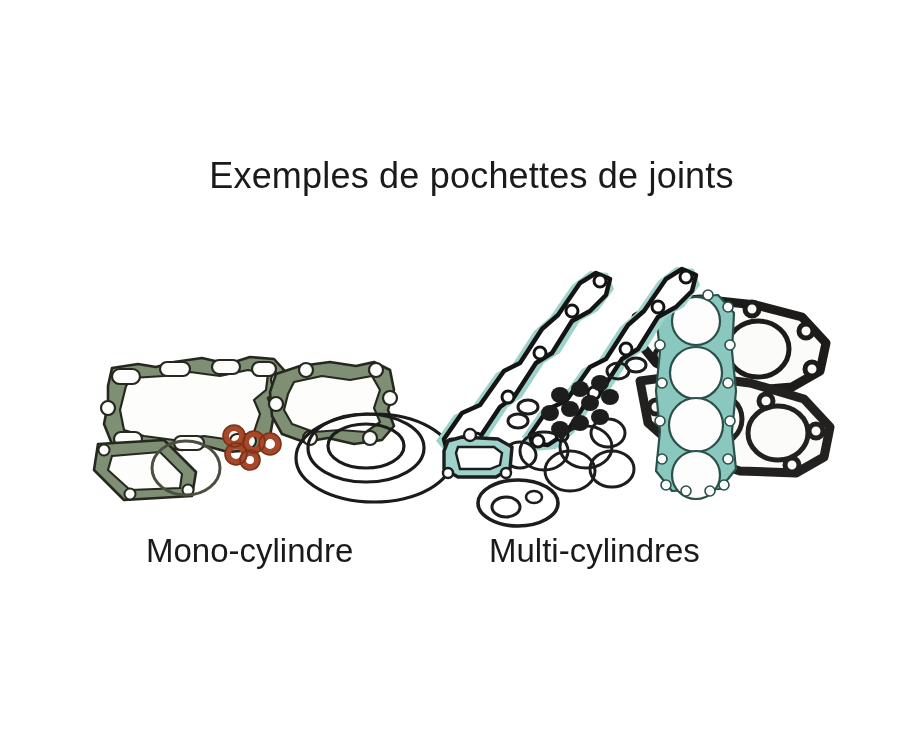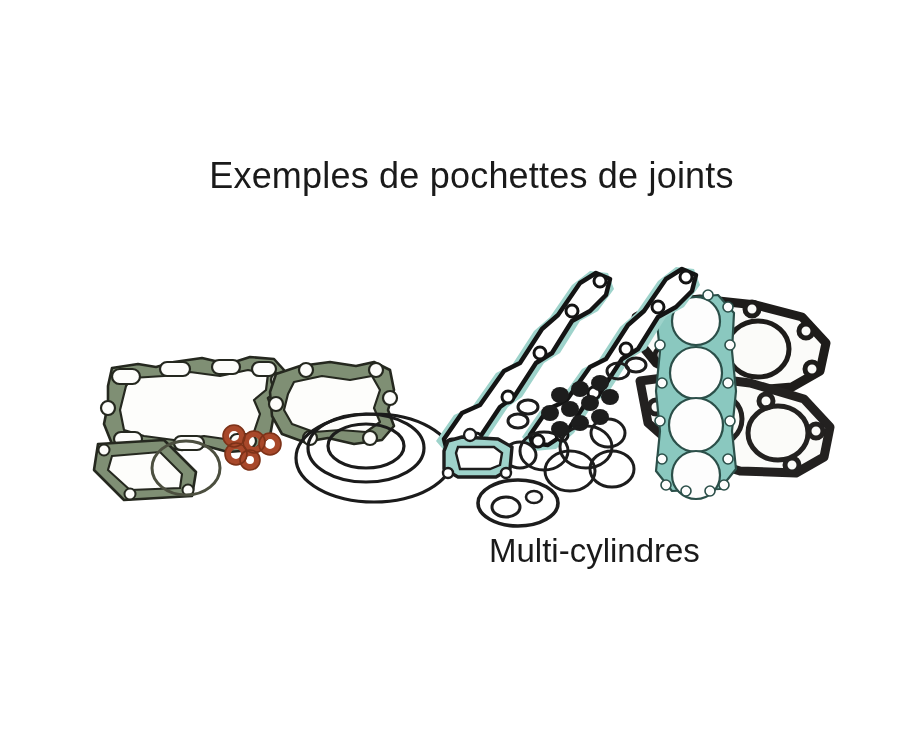--- a/index.html
+++ b/index.html
@@ -298,15 +298,16 @@
       </g>
 
       <g>
         <ellipse cx="118" cy="248" rx="40" ry="23" fill="#ffffff" stroke="#1d1d1d" stroke-width="3.6"></ellipse>
         <ellipse cx="106" cy="252" rx="14" ry="10" fill="#ffffff" stroke="#1d1d1d" stroke-width="3"></ellipse>
         <ellipse cx="134" cy="242" rx="8" ry="6" fill="#ffffff" stroke="#1d1d1d" stroke-width="2.6"></ellipse>
       </g>
     </svg>
   </div>
 
+  <div class="caption" id="caption-mono">Mono-cylindre</div>
   <div class="caption" id="caption-multi">Multi-cylindres</div>
 
 </div>
 
 </body></html>

